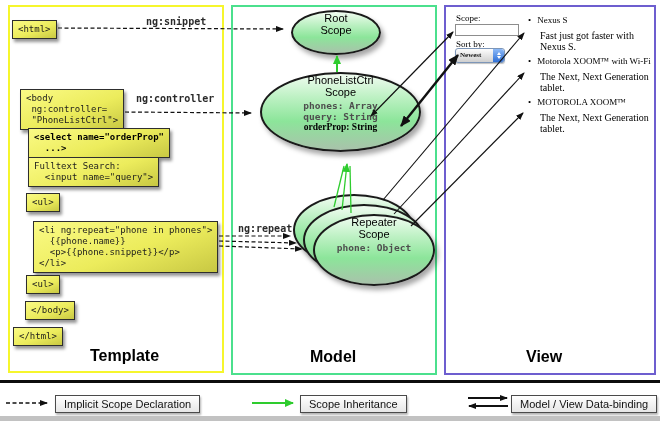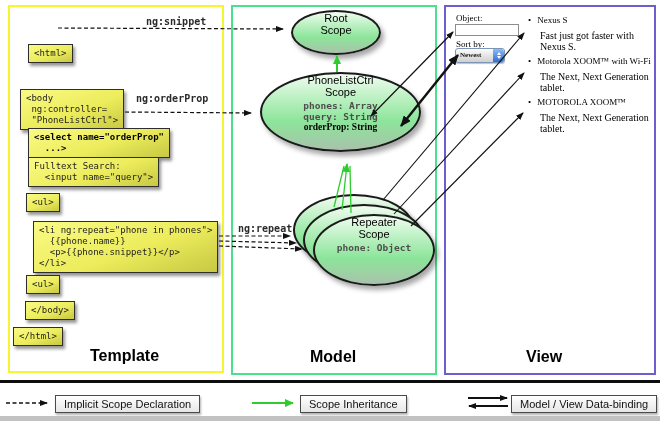--- a/index.html
+++ b/index.html
@@ -74,39 +74,39 @@
 
 <div class="canvas">
 
   <div class="panel template"></div>
   <div class="panel model"></div>
   <div class="panel view"></div>
   <div class="panel-title template">Template</div>
   <div class="panel-title model">Model</div>
   <div class="panel-title view">View</div>
 
-  <div class="codebox" style="left:28px;top:20px;margin-top:24px;">&lt;html&gt;</div>
+  <div class="codebox" style="left:12px;top:20px;">&lt;html&gt;</div>
   <div class="codebox" style="left:20px;top:89px;">&lt;body
  ng:controller=
  "PhoneListCtrl"&gt;</div>
   <div class="codebox bold" style="left:28px;top:128px;">&lt;select name="orderProp"
   ...&gt;</div>
   <div class="codebox" style="left:28px;top:157px;">Fulltext Search:
   &lt;input name="query"&gt;</div>
   <div class="codebox" style="left:26px;top:193px;">&lt;ul&gt;</div>
   <div class="codebox" style="left:33px;top:221px;">&lt;li ng:repeat="phone in phones"&gt;
   {{phone.name}}
   &lt;p&gt;{{phone.snippet}}&lt;/p&gt;
 &lt;/li&gt;</div>
   <div class="codebox" style="left:26px;top:275px;">&lt;ul&gt;</div>
   <div class="codebox" style="left:25px;top:301px;">&lt;/body&gt;</div>
   <div class="codebox" style="left:13px;top:327px;">&lt;/html&gt;</div>
 
   <div class="ng-label" style="left:146px;top:16px;">ng:snippet</div>
-  <div class="ng-label" style="left:136px;top:93px;">ng:orderProp</div>
+  <div class="ng-label" style="left:136px;top:93px;">ng:controller</div>
   <div class="ng-label" style="left:238px;top:223px;">ng:repeat</div>
 
   <div class="ellipse" style="left:291px;top:10px;width:86px;height:41px;">
     <div class="scope-title">Root
 Scope</div>
   </div>
 
   <div class="ellipse" style="left:260px;top:72px;width:157px;height:76px;">
     <div class="scope-title">PhoneListCtrl
 Scope</div>
@@ -116,21 +116,21 @@
   </div>
 
   <div class="ellipse" style="left:293px;top:194px;width:118px;height:68px;"></div>
   <div class="ellipse" style="left:303px;top:204px;width:118px;height:68px;"></div>
   <div class="ellipse" style="left:313px;top:214px;width:118px;height:68px;">
     <div class="scope-title">Repeater
 Scope</div>
     <div class="scope-props">phone: Object</div>
   </div>
 
-  <div class="v-label" style="left:456px;top:13px;">Object:</div>
+  <div class="v-label" style="left:456px;top:13px;">Scope:</div>
   <input class="search-input" type="text" style="">
   <div class="v-label" style="left:456px;top:39px;">Sort by:</div>
   <div class="dropdown">
     <span class="val">Newest</span>
     <span class="stepper">
       <span class="tri-up"></span>
         <span class="tri-down"></span>
     </span>
   </div>
 

